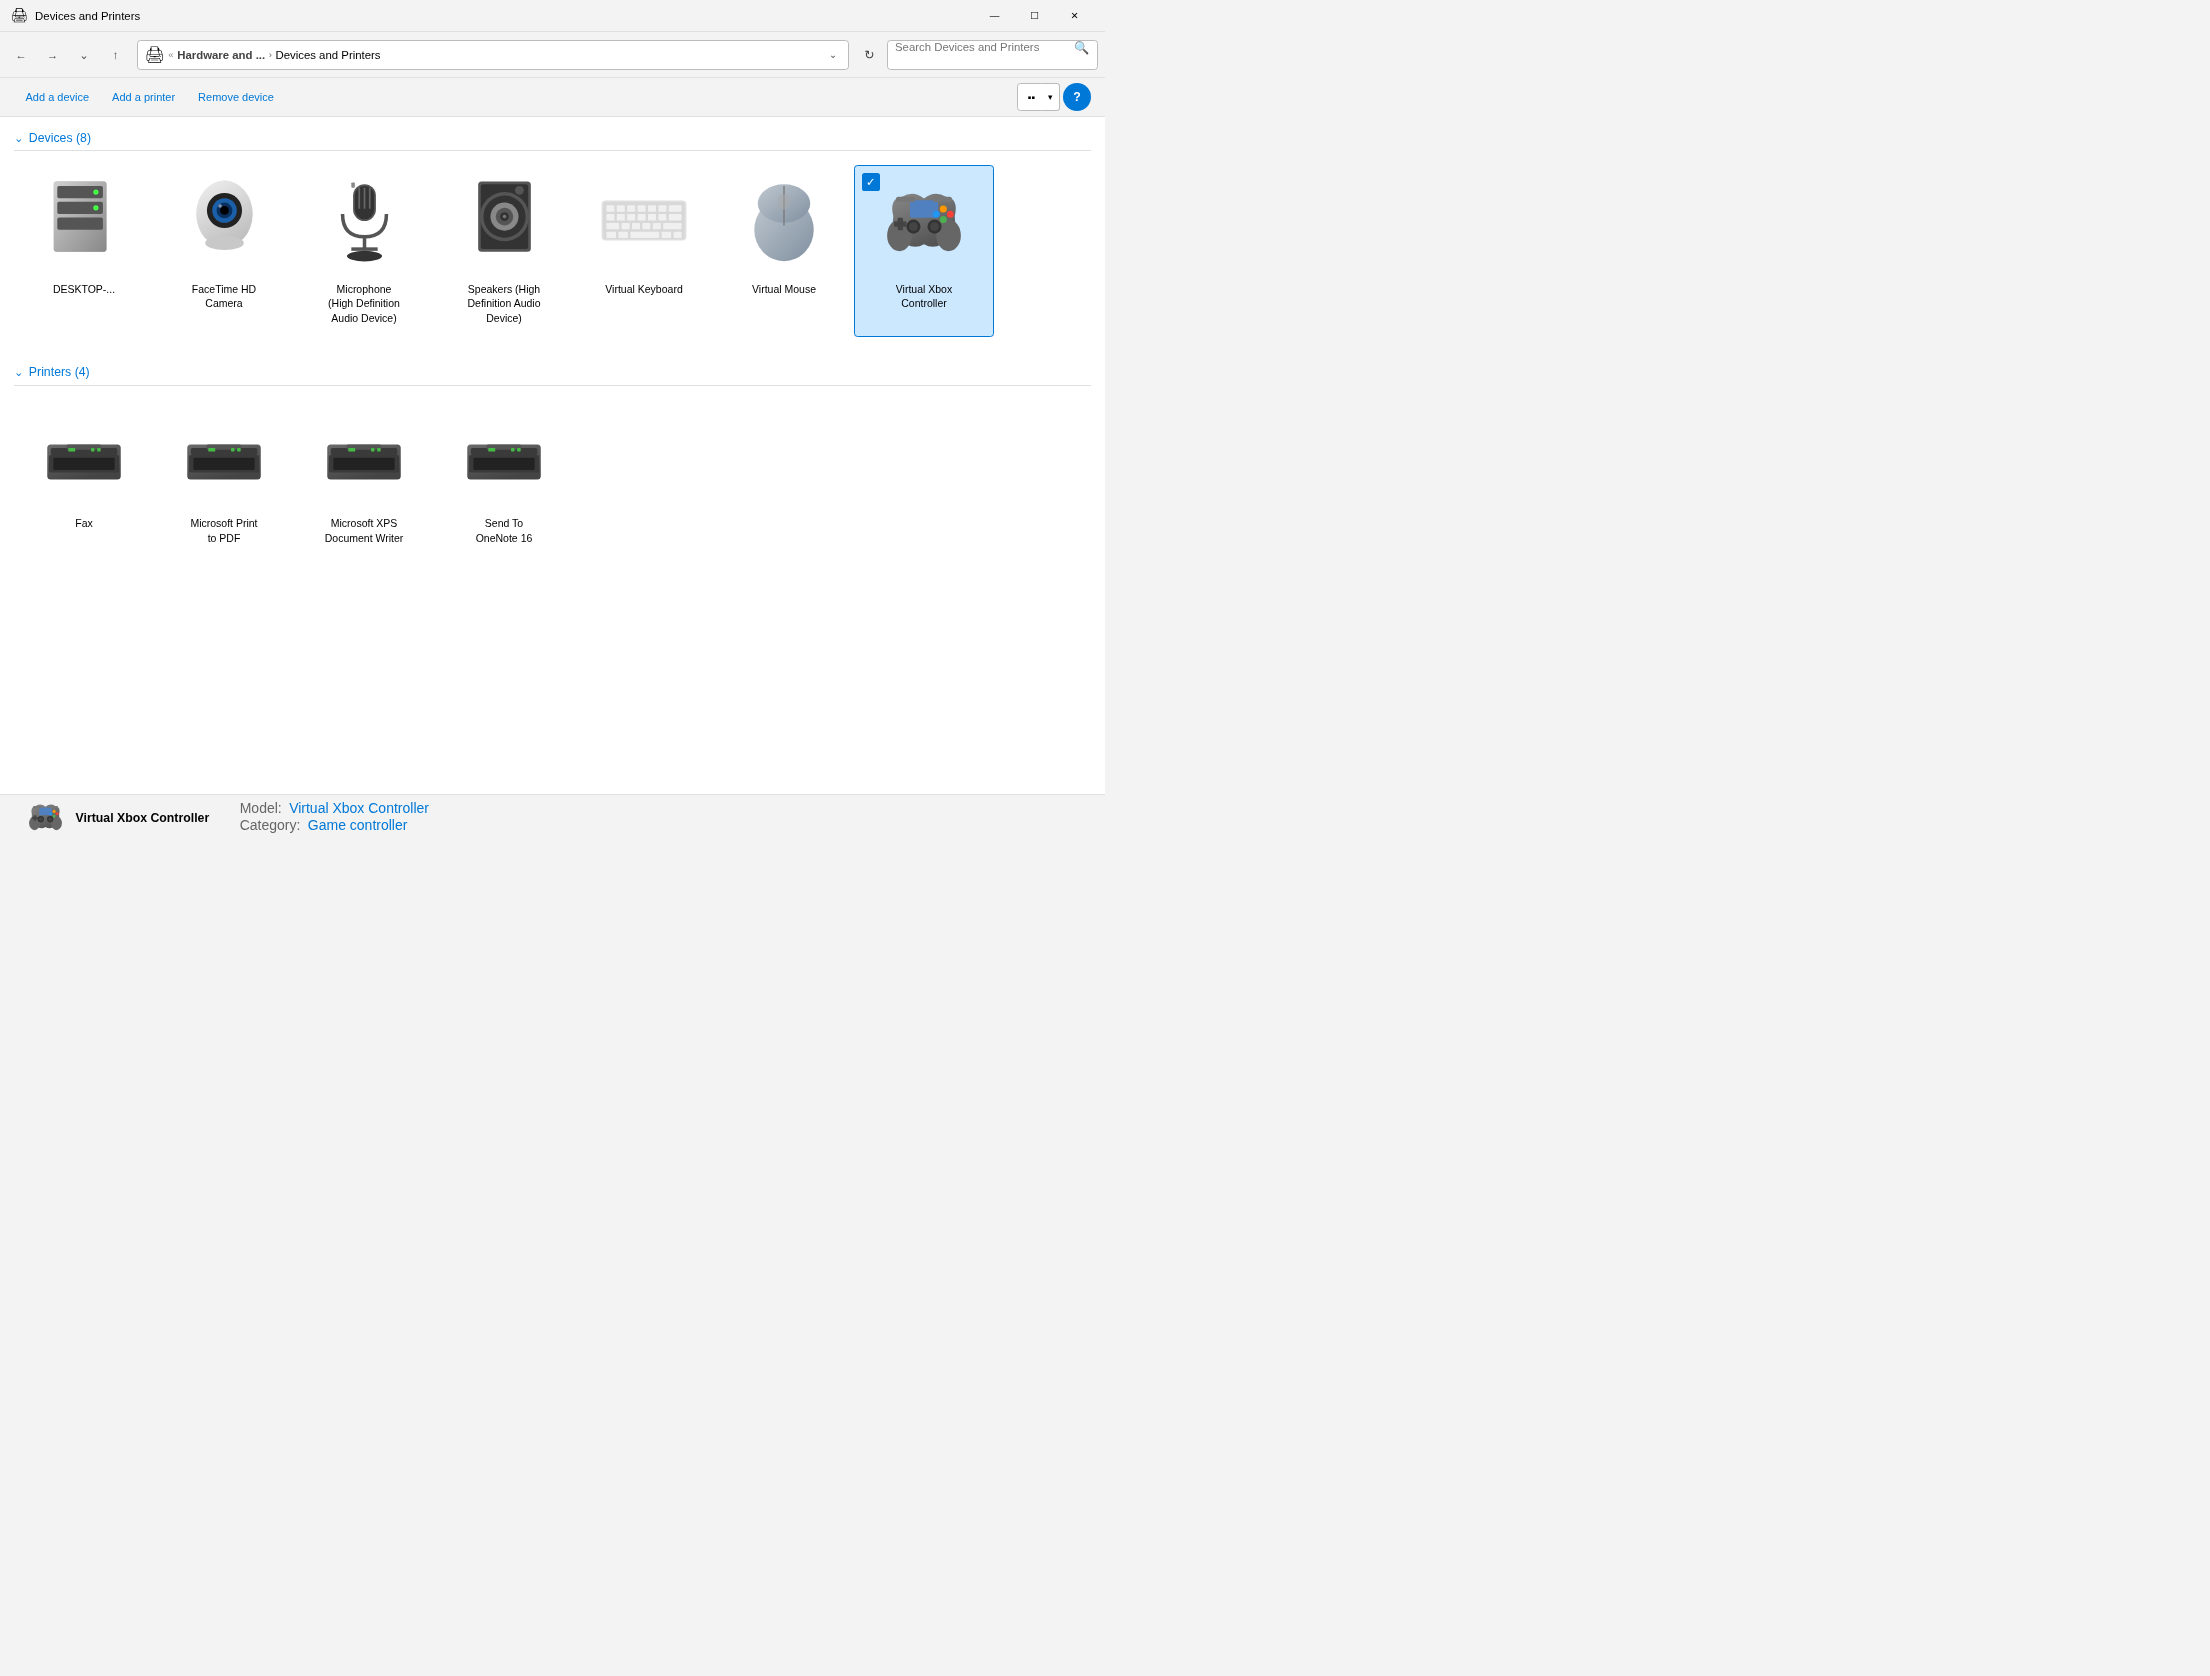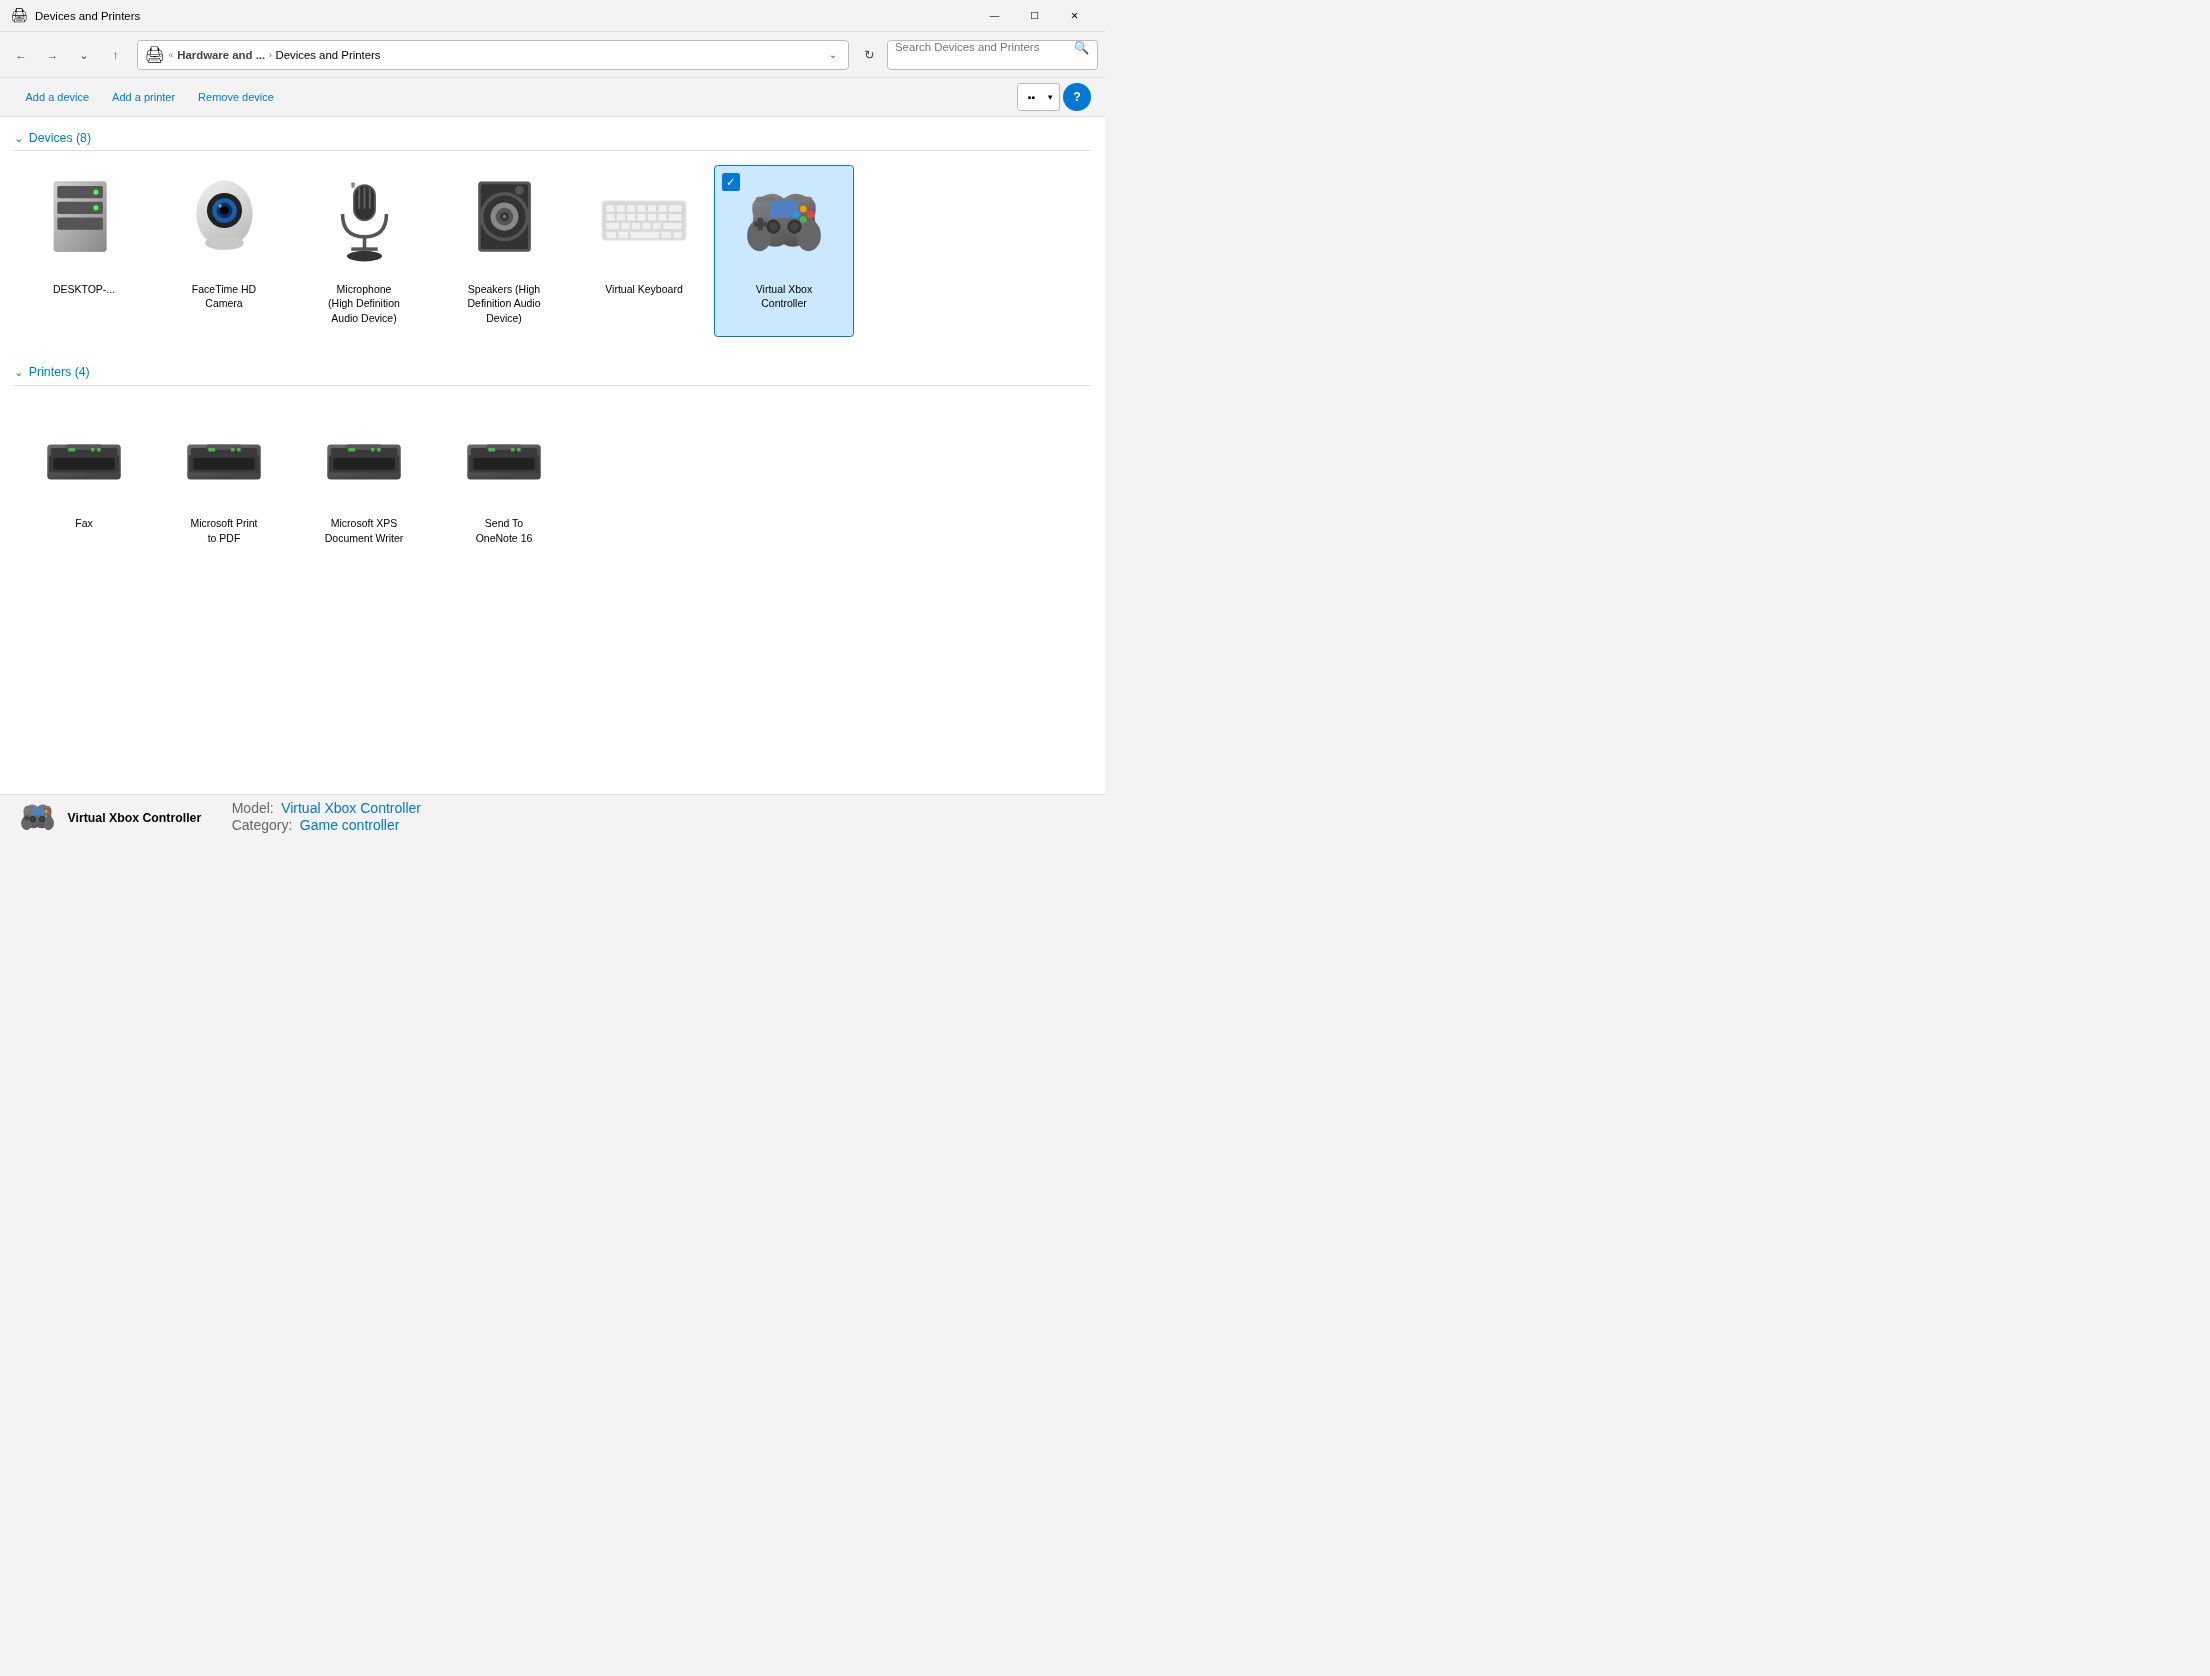--- a/index.html
+++ b/index.html
@@ -186,21 +186,21 @@
 
     
     .statusbar {
       position: absolute;
       bottom: 0; left: 0; right: 0;
       height: 44px;
       background: #f3f3f3;
       border-top: 0.9px solid #e0e0e0;
       display: flex;
       align-items: center;
-      padding: 0 18px;
+      padding: 0 26px;
       gap: 10.5px;
     }
     .status-icon { width: 39px; height: 39px; display: flex; align-items: center; justify-content: center; }
     .status-details { display: flex; flex-direction: column; gap: 1.8px; margin-left: 20px; }
     .status-label { color: #666; }
     .status-value { color: #0078d7; }
 
     
     svg { display: block; }
   </style>
@@ -373,20 +373,37 @@
             <rect x="8" y="49" width="12" height="8" rx="1" fill="#f0f0f0"></rect>
             <rect x="23" y="49" width="12" height="8" rx="1" fill="#f0f0f0"></rect>
             <rect x="38" y="49" width="36" height="8" rx="1" fill="#f0f0f0"></rect>
             <rect x="77" y="49" width="12" height="8" rx="1" fill="#f0f0f0"></rect>
             <rect x="92" y="49" width="10" height="8" rx="1" fill="#f0f0f0"></rect>
           </svg>
         </div>
         <span class="device-label">Virtual Keyboard</span>
       </div>
 
+      <div class="device-item">
+        <div class="device-icon">
+          <svg width="70" height="88" viewBox="0 0 80 100">
+            <defs>
+              <linearGradient id="mouseGrad" x1="0" y1="0" x2="1" y2="1">
+                <stop offset="0%" stop-color="#c0c8d0"></stop>
+                <stop offset="100%" stop-color="#8090a0"></stop>
+              </linearGradient>
+            </defs>
+            <ellipse cx="40" cy="60" rx="34" ry="36" fill="url(#mouseGrad)"></ellipse>
+            <ellipse cx="40" cy="30" rx="30" ry="22" fill="url(#mouseGrad)"></ellipse>
+            <line x1="40" y1="10" x2="40" y2="55" stroke="#777" stroke-width="1.5"></line>
+            <ellipse cx="40" cy="28" rx="7" ry="9" fill="#aaa" opacity="0.5"></ellipse>
+          </svg>
+        </div>
+        <span class="device-label">Virtual Mouse</span>
+      </div>
 
       <div class="device-item selected" style="width:140px;">
         <div class="check-badge">✓</div>
         <div class="device-icon">
           <svg width="88" height="79" viewBox="0 0 100 90">
             <defs>
               <linearGradient id="gpGrad" x1="0" y1="0" x2="0.5" y2="1">
                 <stop offset="0%" stop-color="#888"></stop>
                 <stop offset="100%" stop-color="#555"></stop>
               </linearGradient>

